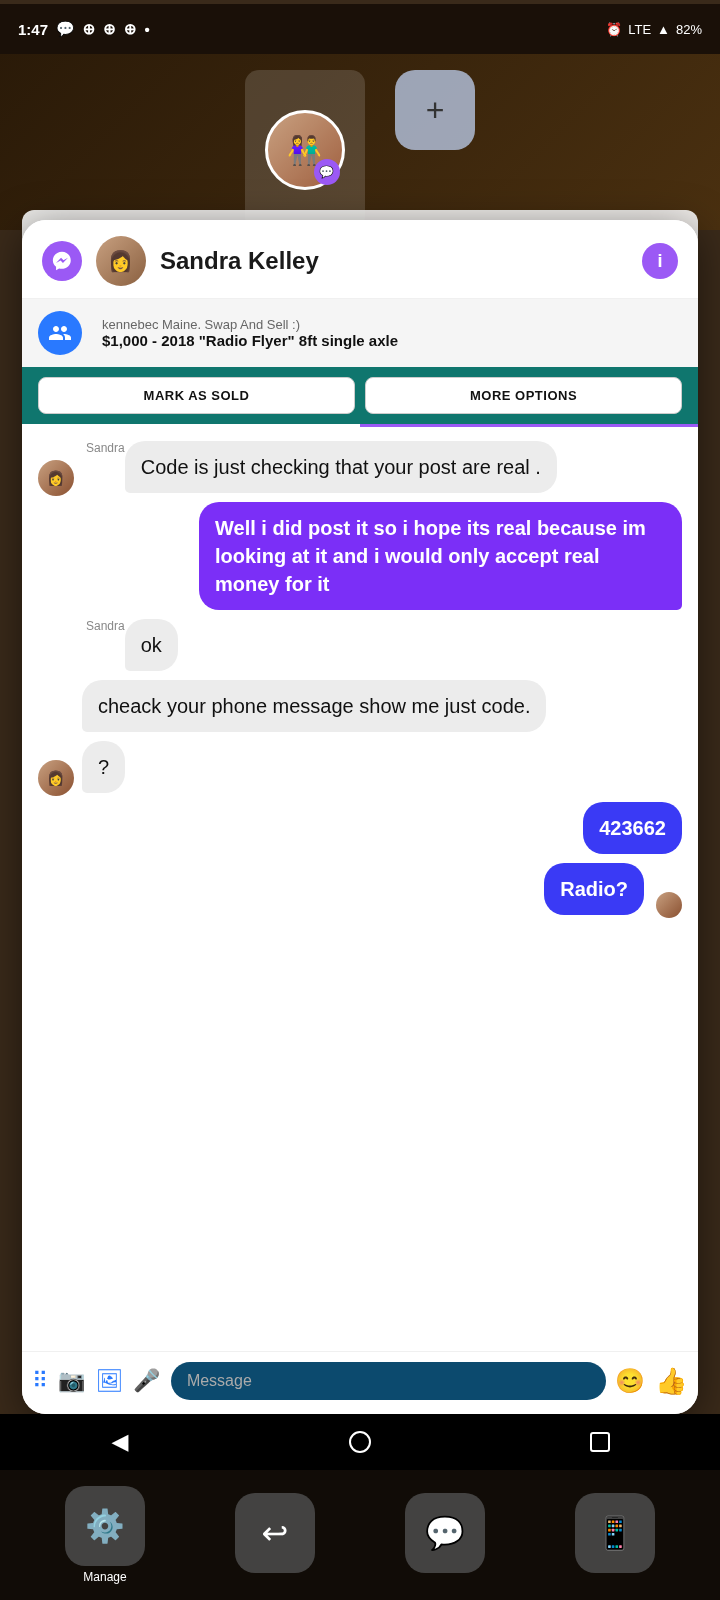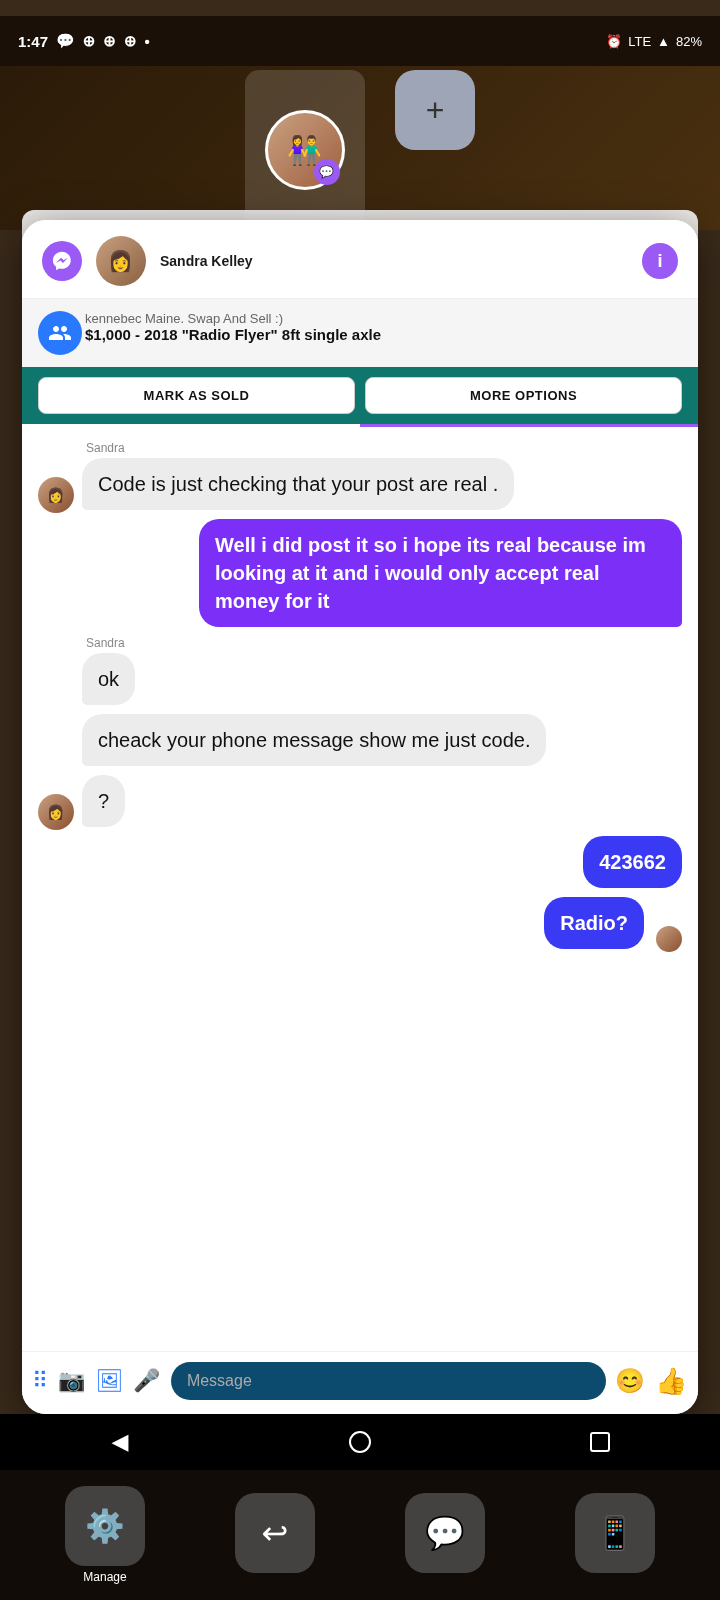--- a/index.html
+++ b/index.html
@@ -9,21 +9,21 @@
       height: 1600px;
       overflow: hidden;
       font-family: -apple-system, 'Helvetica Neue', Arial, sans-serif;
       background: #3a2a1a;
       position: relative;
     }
 
     
     .status-bar {
       position: absolute;
-      top: 16px; left: 0; right: 0;
+      top: 4px; left: 0; right: 0;
       height: 50px;
       background: #1a1008;
       display: flex;
       align-items: center;
       justify-content: space-between;
       padding: 0 18px;
       z-index: 100;
     }
     .status-left {
       display: flex;
@@ -204,42 +204,42 @@
       width: 50px; height: 50px;
       border-radius: 50%;
       background: linear-gradient(135deg, #c8a080, #8a6040);
       display: flex; align-items: center; justify-content: center;
       font-size: 20px;
       flex-shrink: 0;
       overflow: hidden;
     }
     .header-name {
       flex: 1;
-      font-size: 14px;
+      font-size: 24px;
       font-weight: 600;
       color: #1a1a1a;
     }
     .info-btn {
       width: 36px; height: 36px;
       background: #9b59f5;
       border-radius: 50%;
       display: flex; align-items: center; justify-content: center;
       color: white;
       font-size: 18px;
       font-weight: 700;
       flex-shrink: 0;
     }
 
     
     .listing-banner {
       background: #f5f5f5;
       padding: 12px 16px;
       display: flex;
-      align-items: flex-start;
-      gap: 3px;
+      align-items: center;
+      gap: 20px;
       flex-shrink: 0;
     }
     .listing-group-icon {
       width: 44px; height: 44px;
       background: #2979ff;
       border-radius: 50%;
       display: flex; align-items: center; justify-content: center;
       flex-shrink: 0;
     }
     .listing-group-icon svg {
@@ -307,21 +307,21 @@
       font-size: 14px;
       overflow: hidden;
     }
     .msg-avatar-placeholder {
       width: 36px;
       flex-shrink: 0;
     }
 
     .bubble-wrap {
       display: flex;
-      flex-direction: column;
+      flex-direction: row;
       max-width: 75%;
     }
     .bubble-wrap.from-me { align-items: flex-end; }
     .bubble-wrap.from-other { align-items: flex-start; }
 
     .sender-name {
       font-size: 12px;
       color: #888;
       margin-bottom: 3px;
       padding-left: 4px;

